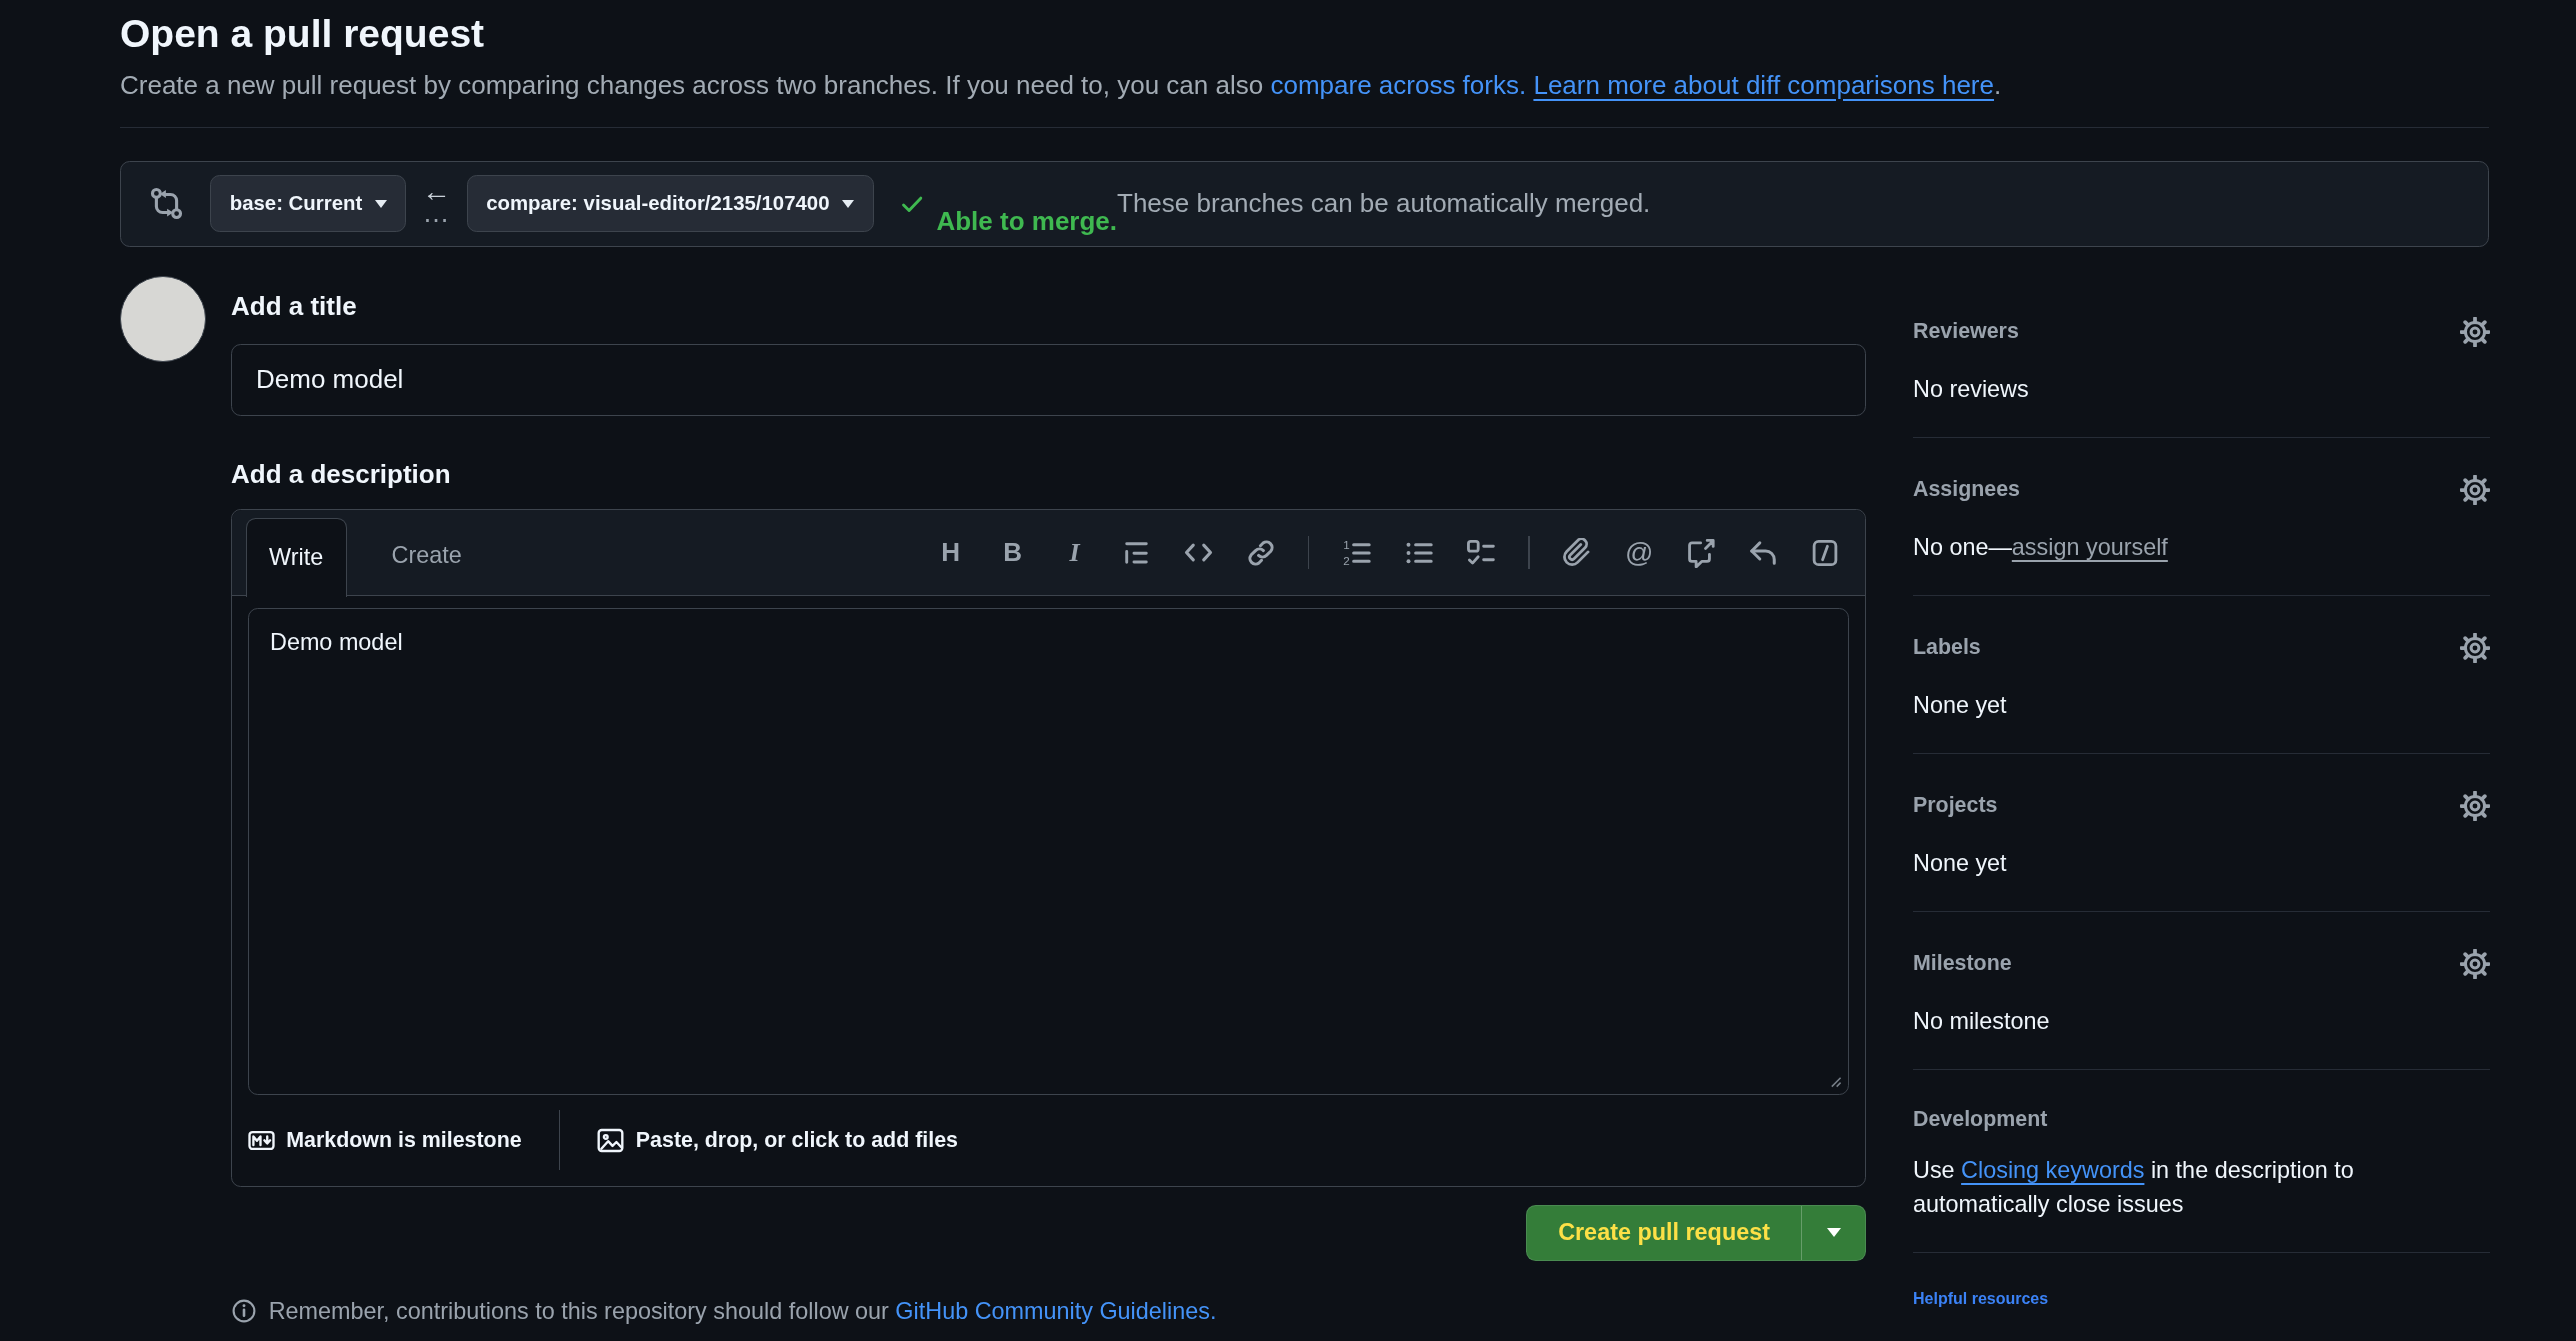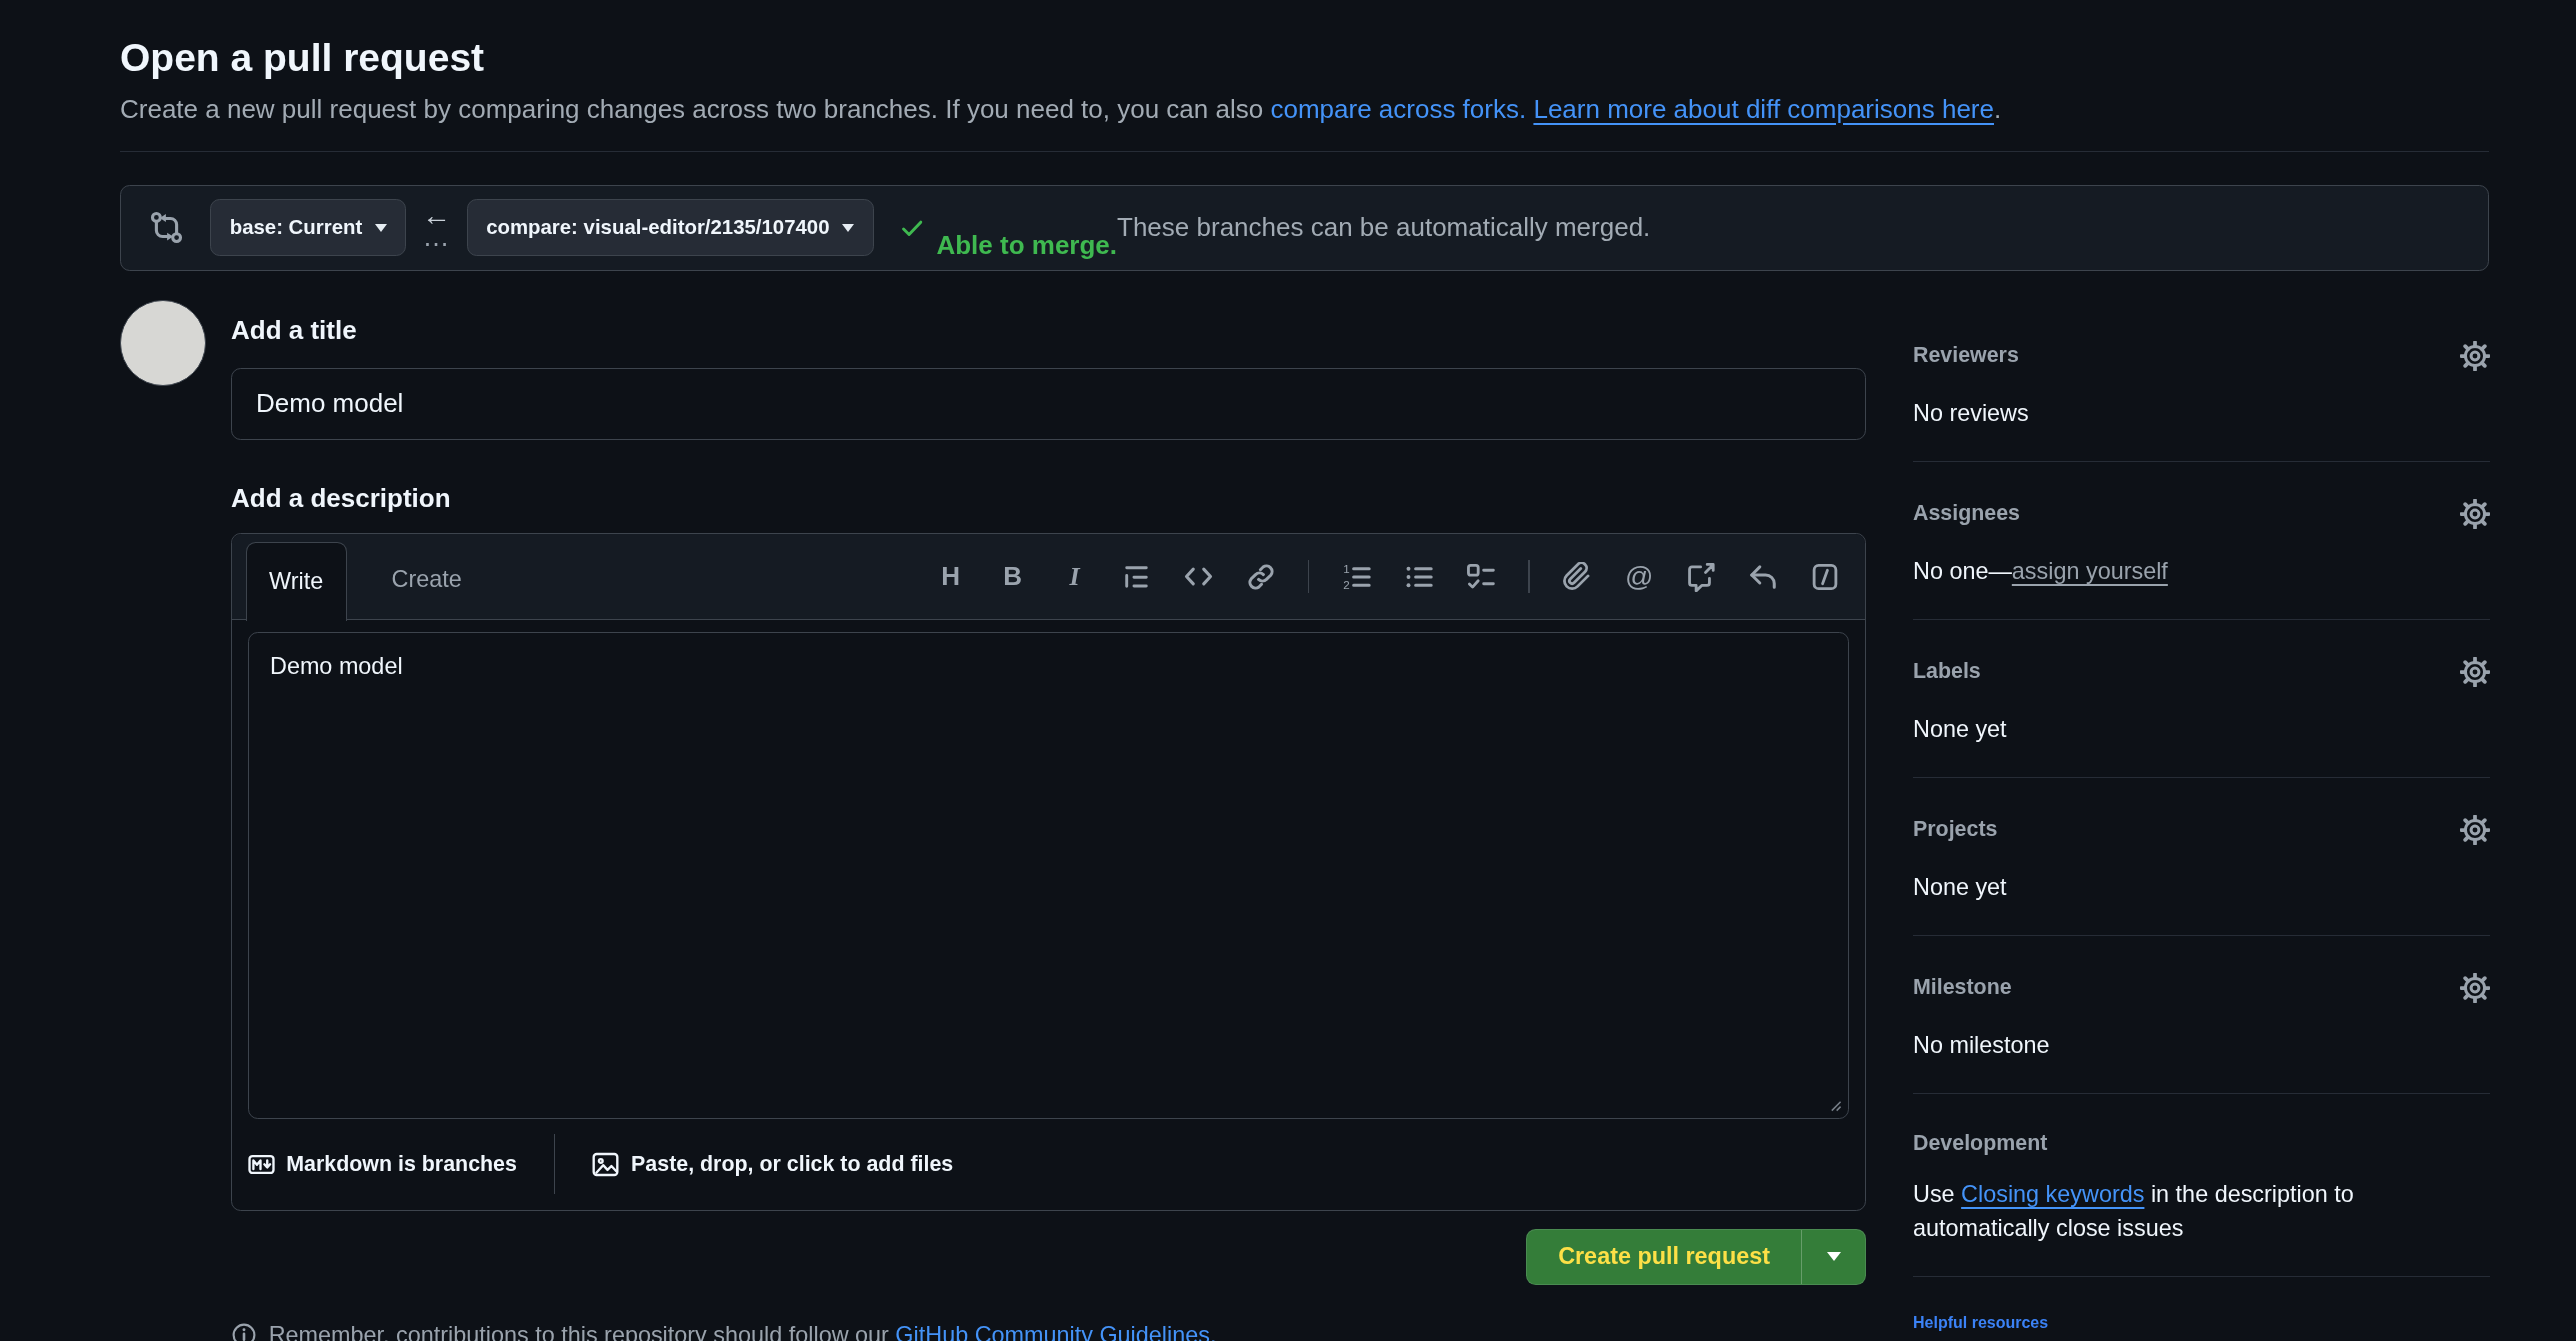--- a/index.html
+++ b/index.html
@@ -2,21 +2,21 @@
 <html><head>
 <meta charset="utf-8">
 <style>
   * { margin:0; padding:0; box-sizing:border-box; }
   html,body { width:2576px; height:1342px; overflow:hidden; }
   body {
     background:#0d1117;
     color:#f0f6fc;
     font-family:"Liberation Sans", sans-serif;
   }
-  .page { width:2576px; height:1342px; padding:34px 87px 0 120px; }
+  .page { width:2576px; height:1342px; padding:10px 87px 0 120px; }
 
   
   .h1 { font-size:39px; font-weight:700; line-height:47px; color:#f0f6fc; }
   .subtitle { margin-top:11.7px; font-size:26px; line-height:33px; color:#a2abb4; }
   .link { color:#4493f8; text-decoration:none; cursor:pointer; }
   .link.u, .u { text-decoration:underline; text-underline-offset:4.9px; }
   .subtle-link { color:#9aa3ad; text-decoration:underline; text-underline-offset:4.9px; cursor:pointer; }
   .hr { margin-top:25px; border-bottom:1.5px solid #262c36; }
 
   
@@ -266,21 +266,21 @@
           </div>
           <div class="editor-foot">
             <button class="foot-btn">
               <span class="ficon">
                 <svg width="27" height="27" viewBox="0 0 16 16" fill="none" stroke="currentColor" stroke-width="1.4" stroke-linecap="round" stroke-linejoin="round">
                     <rect x="0.9" y="3" width="14.2" height="10" rx="1.8"></rect>
                     <path d="M3.2 10.7V5.6l2.1 2.6 2.1-2.6v5.1"></path>
                     <path d="M11.4 5.6v4M9.7 7.9l1.7 1.9 1.7-1.9"></path>
                   </svg>
               </span>
-              <span>Markdown is branches</span>
+              <span>Markdown is milestone</span>
             </button>
             <span class="foot-div"></span>
             <button class="foot-btn">
               <span class="ficon">
                 <svg width="27" height="27" viewBox="0 0 16 16" fill="none" stroke="currentColor" stroke-width="1.4" stroke-linecap="round" stroke-linejoin="round">
                     <rect x="1" y="1.8" width="14" height="12.4" rx="1.8"></rect>
                     <circle cx="5.2" cy="5.9" r="1.1"></circle>
                     <path d="M2.6 12.9l4-4.5 2.6 2.8 2.3-2.3 2.9 3.1"></path>
                   </svg>
               </span>

